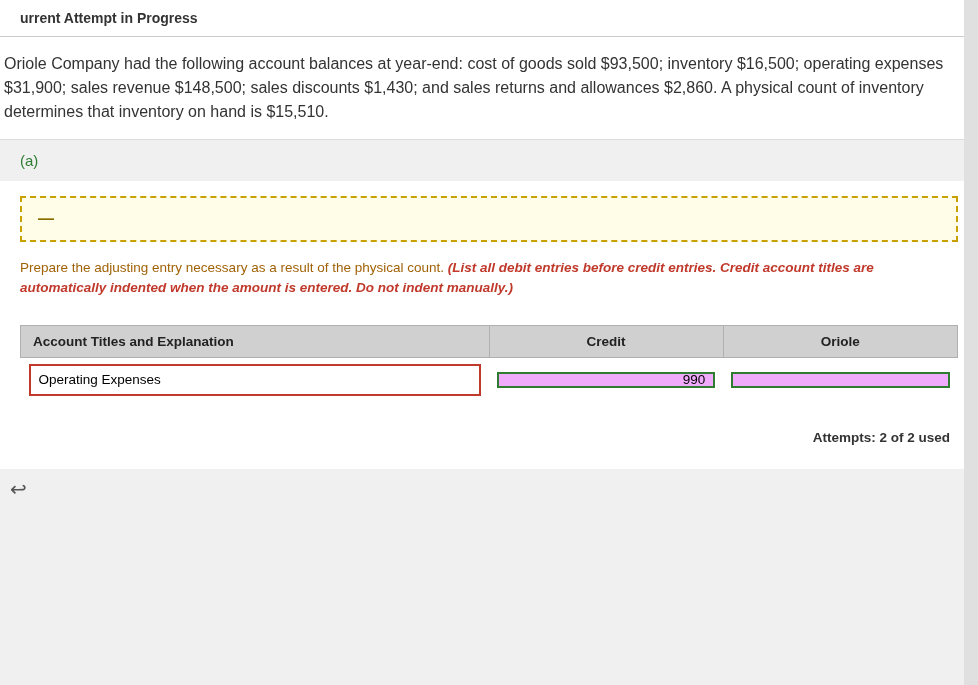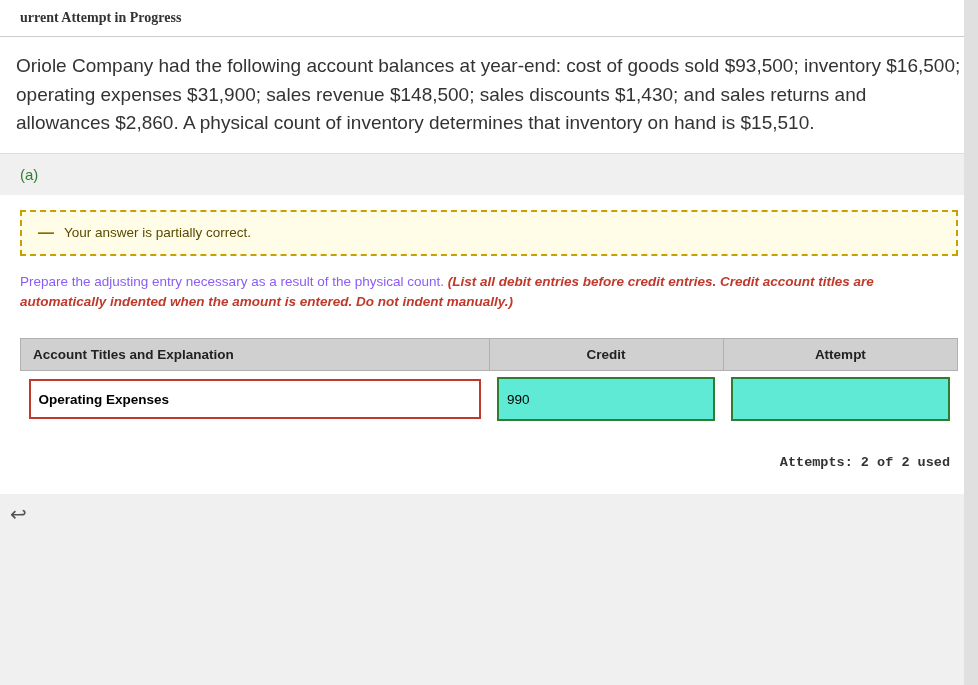--- a/index.html
+++ b/index.html
@@ -20,29 +20,28 @@
     .attempt-header {
       background: #fff;
       padding: 10px 20px 10px 20px;
       border-bottom: 1px solid #ccc;
     }
 
     .attempt-header h3 {
       font-size: 14px;
       font-weight: bold;
       color: #333;
-      font-family: Liberation Serif, serif;
     }
 
     .problem-statement {
       background: #fff;
-      padding: 15px 16px;
+      padding: 15px 4px;
       border-bottom: 1px solid #ddd;
       line-height: 1.5;
-      font-size: 19px;
+      font-size: 16px;
     }
 
     .section-label-row {
       background: #f0f0f0;
       padding: 12px 20px;
     }
 
     .section-label {
       color: #2e7d32;
       font-size: 15px;
@@ -77,21 +76,21 @@
       color: #5a4a00;
     }
 
     .instruction-text {
       font-size: 13.5px;
       margin-bottom: 16px;
       line-height: 1.5;
     }
 
     .instruction-text .normal-part {
-      color: #8b5cf6;
+      color: #a16207;
     }
 
     .instruction-text .italic-red {
       color: #c0392b;
       font-style: italic;
       font-weight: bold;
     }
 
     .journal-table {
       width: 100%;
@@ -149,49 +148,47 @@
     .spacer-row td {
       padding: 4px;
     }
 
     .input-account {
       width: 100%;
       padding: 5px 8px;
       font-size: 13.5px;
       border: 1px solid #ccc;
       background: #fff;
-      height: 40px;
-      font-weight: bold;
+      height: 32px;
     }
 
     .input-account.error-border {
       border: 2px solid #c0392b;
     }
 
     .input-amount {
       width: 100%;
       padding: 5px 8px;
       font-size: 13.5px;
       border: 2px solid #2e7d32;
-      background: #5eead4;
-      text-align: left;
-      height: 44px;
+      background: #f0abfc;
+      text-align: right;
+      height: 16px;
     }
 
     .input-amount.no-value {
       border: 2px solid #2e7d32;
     }
 
     .attempts-row {
       text-align: right;
       padding: 16px 8px 4px 0;
       font-size: 13.5px;
       font-weight: bold;
       color: #333;
-      font-family: Liberation Mono, monospace;
     }
 
     .bottom-bar {
       background: #f0f0f0;
       height: 40px;
       display: flex;
       align-items: center;
       padding: 0 10px;
     }
 
@@ -223,34 +220,33 @@
   </div>
 
   <div class="section-label-row">
     <span class="section-label">(a)</span>
   </div>
 
   <div class="main-content">
 
     <div class="partial-correct-box">
       <span class="minus-icon">—</span>
-      <span class="partial-text">Your answer is partially correct.</span>
     </div>
 
     <div class="instruction-text">
       <span class="normal-part">Prepare the adjusting entry necessary as a result of the physical count.</span>
       <span class="italic-red">(List all debit entries before credit entries. Credit account titles are automatically indented when the amount is entered. Do not indent manually.)</span>
     </div>
 
     <table class="journal-table">
       <thead>
         <tr class="header-row">
           <th>Account Titles and Explanation</th>
           <th>Credit</th>
-          <th>Attempt</th>
+          <th>Oriole</th>
         </tr>
       </thead>
       <tbody>
 
         <tr class="entry-row">
           <td>
             <input type="text" class="input-account error-border" value="Operating Expenses" style="">
           </td>
           <td>
             <input type="text" class="input-amount" value="990" style="">

